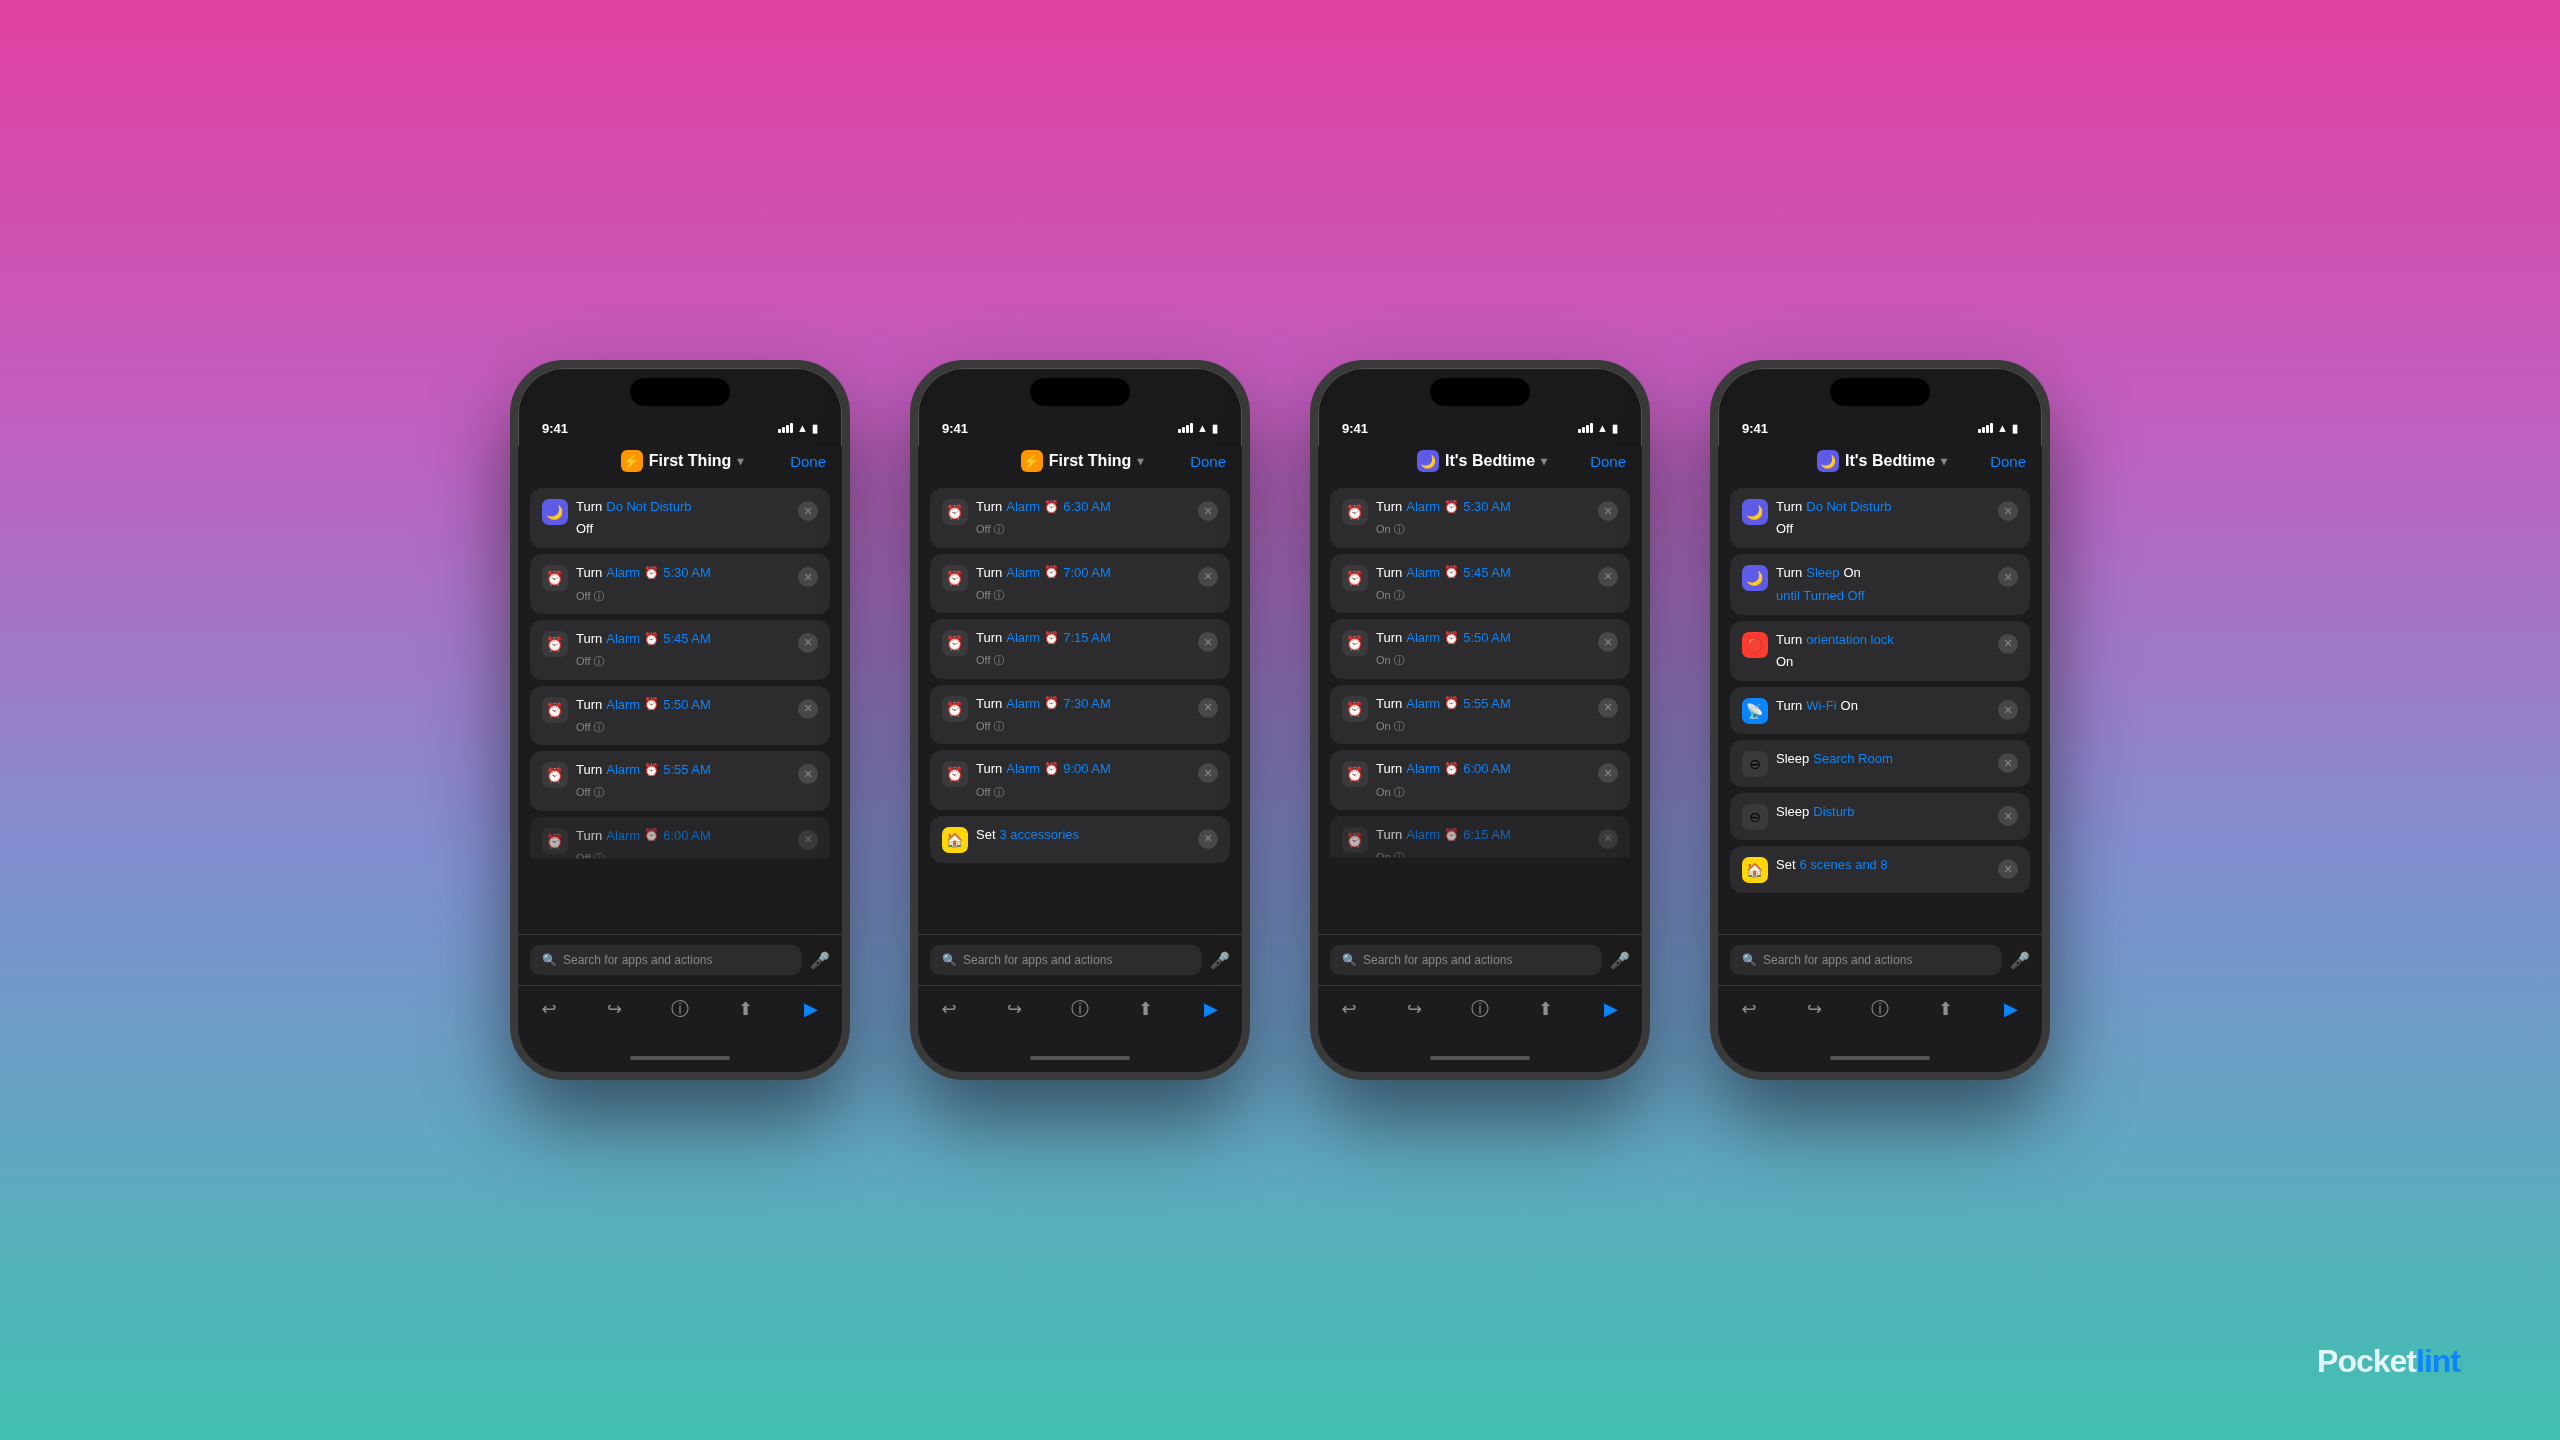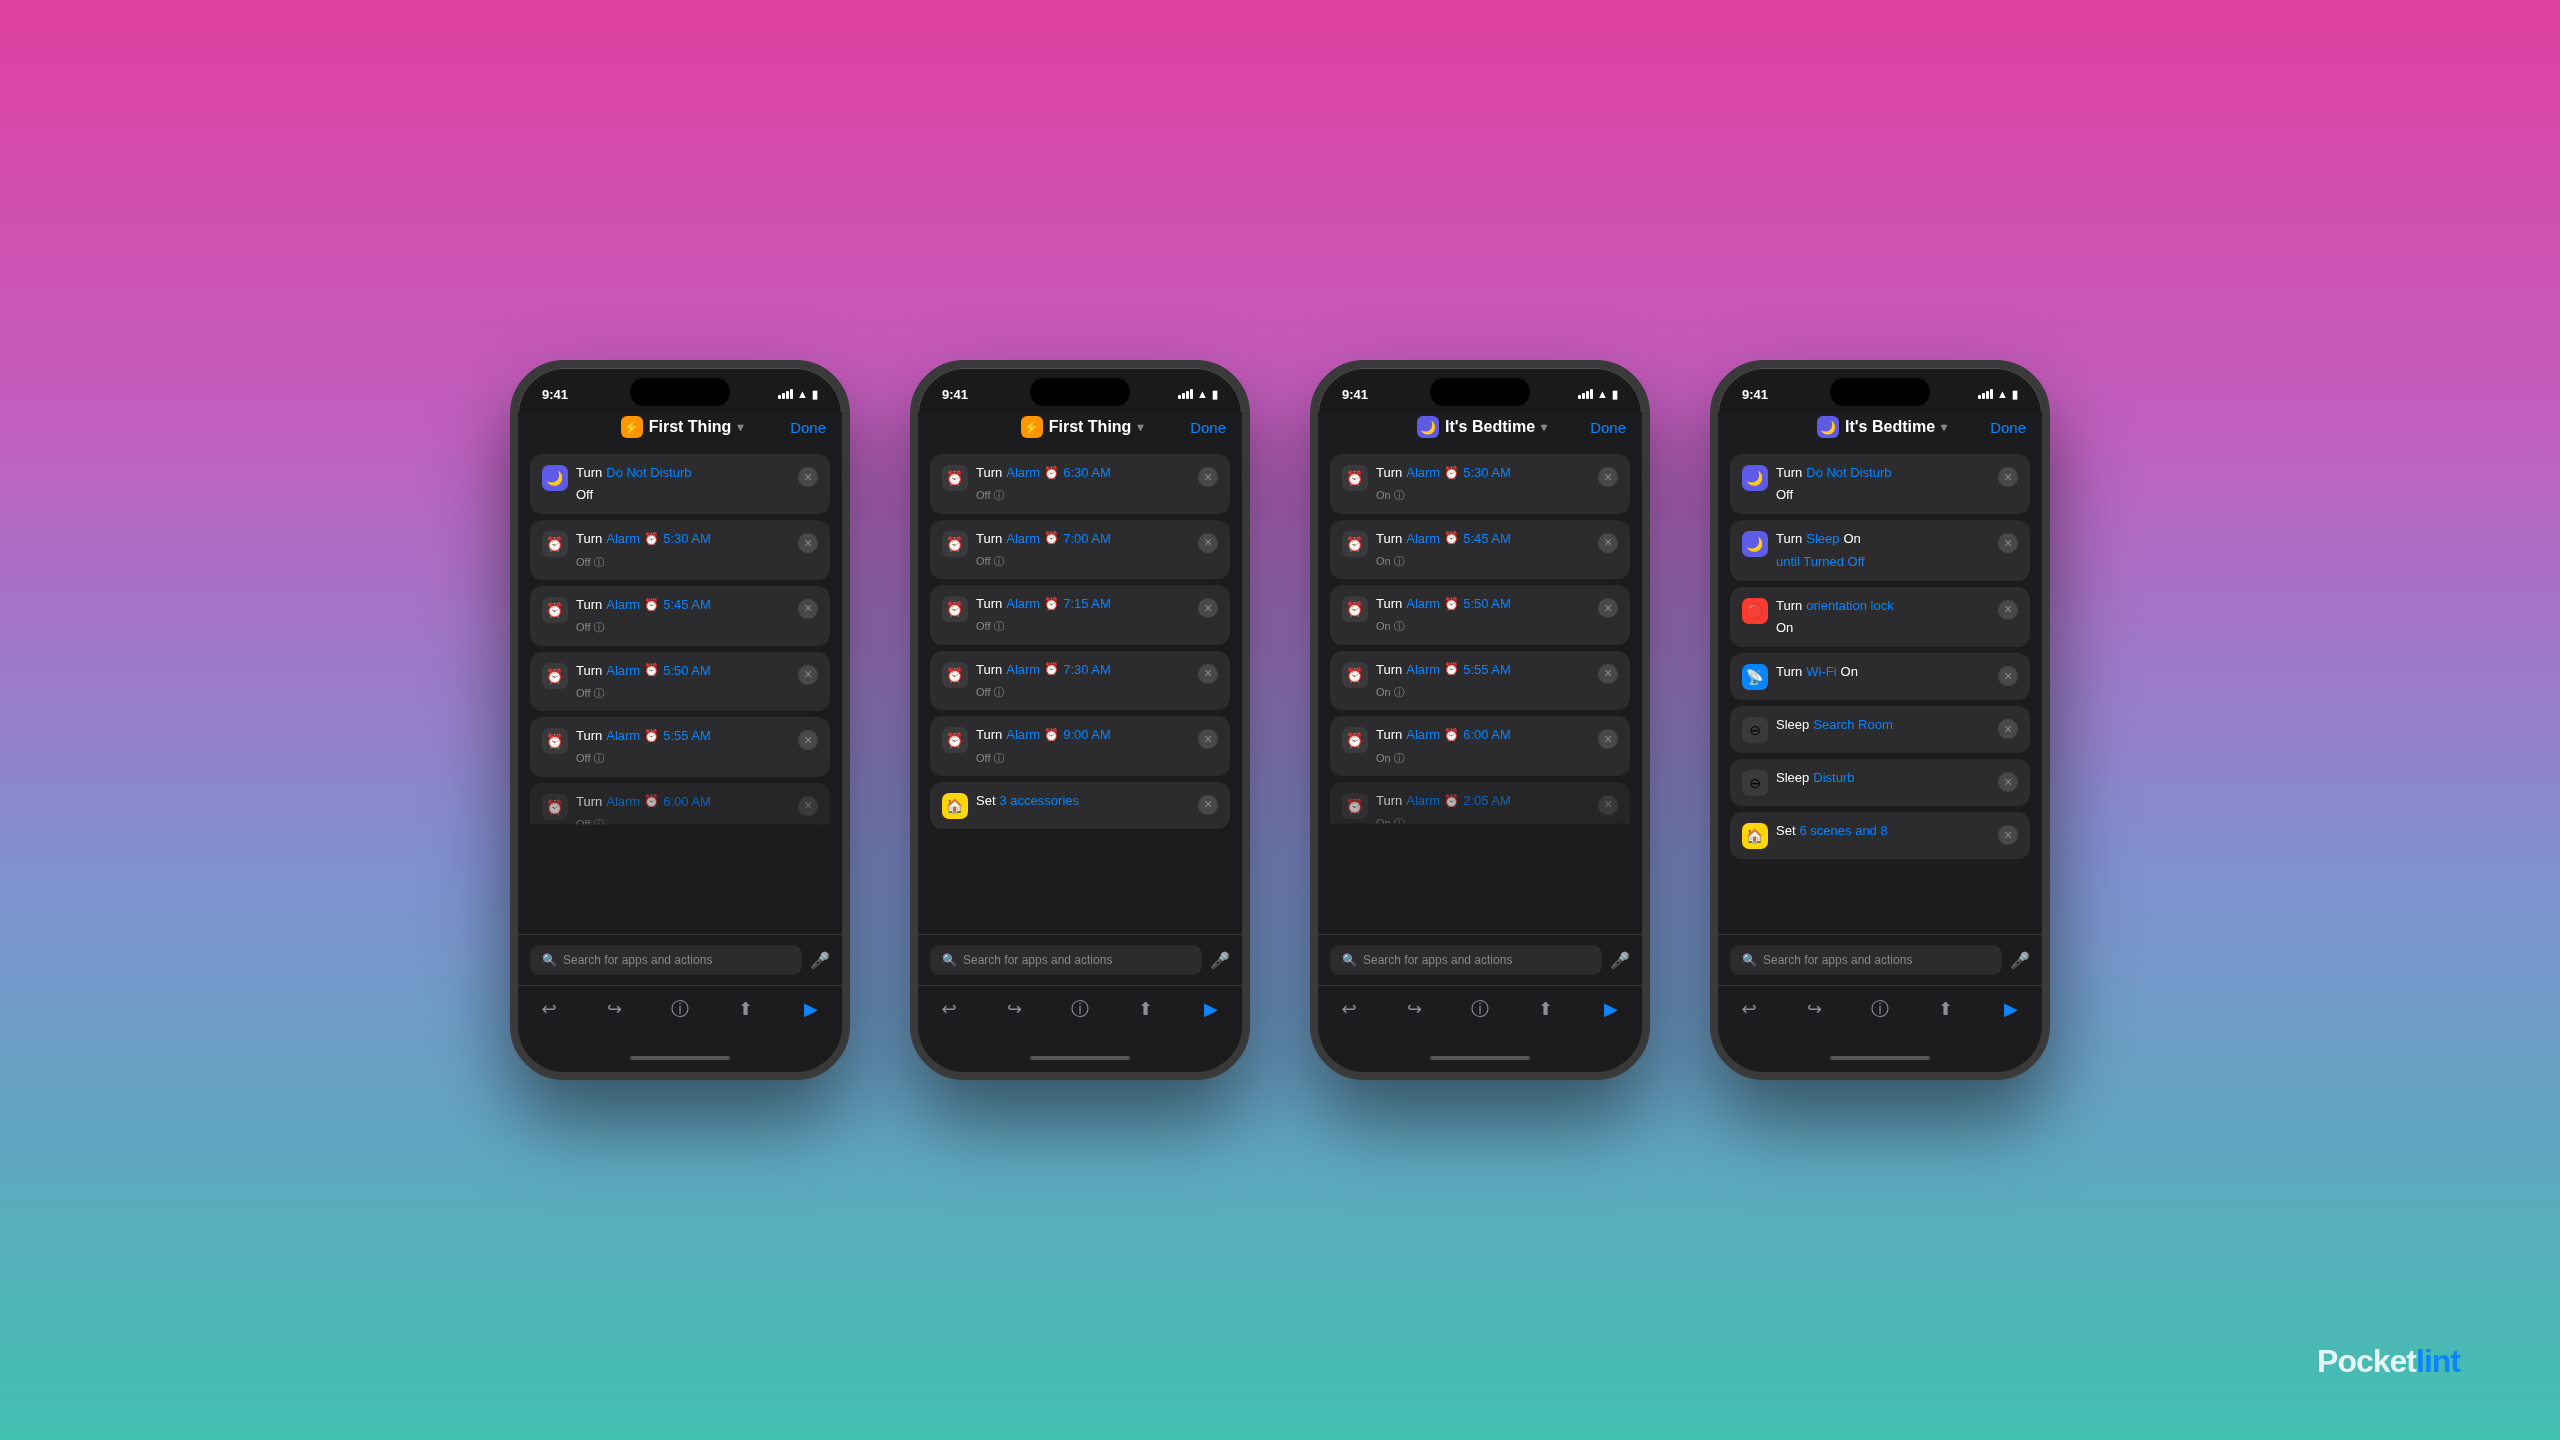--- a/index.html
+++ b/index.html
@@ -52,20 +52,21 @@
       display: flex;
       justify-content: space-between;
       align-items: center;
       padding: 14px 24px 6px;
       color: #fff;
       font-size: 12px;
       font-weight: 600;
       min-height: 44px;
       position: relative;
       z-index: 5;
+      margin-top: 34px;
     }
 
     .status-time {
       font-size: 13px;
       font-weight: 700;
     }
 
     .status-icons {
       display: flex;
       align-items: center;
@@ -711,21 +712,21 @@
       <div class="action-remove">✕</div>
     </div>
           <div class="action-row" style="opacity: 0.7; clip-path: inset(0px 0px 30%); margin-bottom: -14px;">
       <div class="action-icon" style="background:#3a3a3c">⏰</div>
 
         <div class="action-content">
           <div style="display:flex;flex-wrap:wrap;align-items:center;gap:4px;width:100%">
             <span class="action-label">Turn</span>
             <span class="action-value">Alarm</span>
             <span style="color:#fff;font-size:12px">⏰</span>
-            <span class="action-value">2:05 AM</span>
+            <span class="action-value">6:15 AM</span>
           </div>
           <div class="action-detail">
             <span>On</span>
             <span style="color:#888">ⓘ</span>
           </div>
         </div>
 
       <div class="action-remove">✕</div>
     </div>
         </div>

